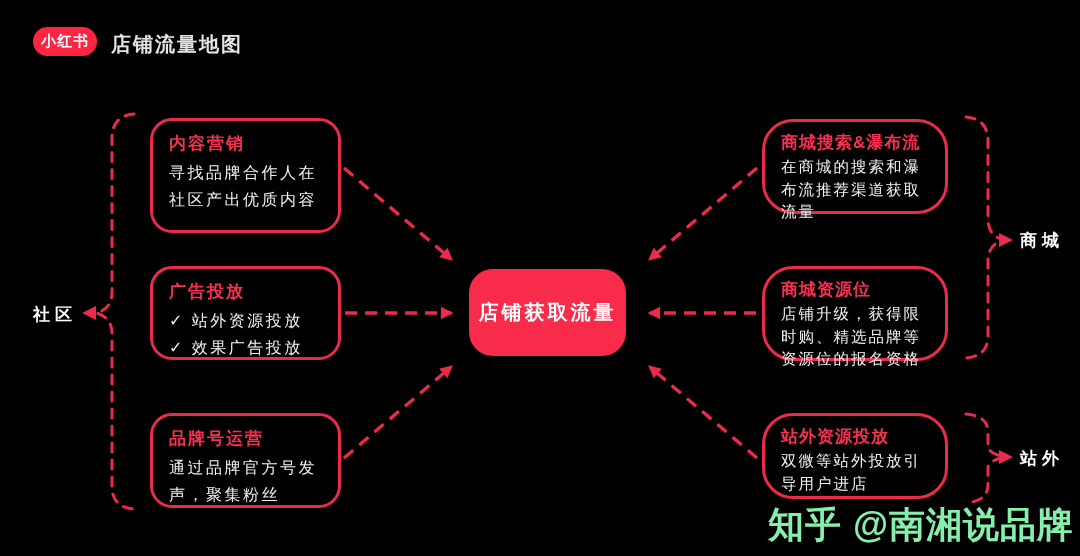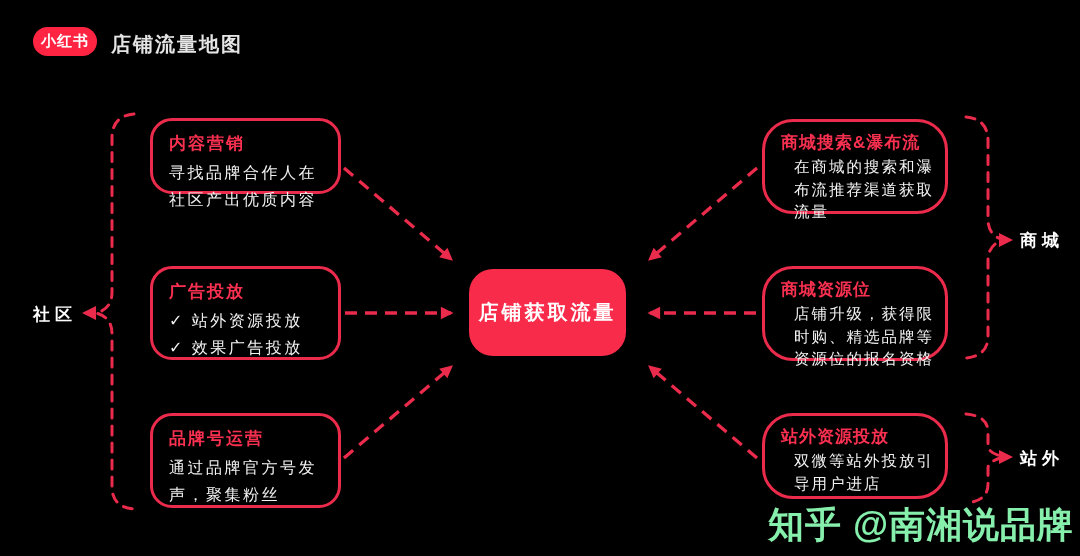--- a/index.html
+++ b/index.html
@@ -31,23 +31,23 @@
   }
 
   .node{
     position:absolute;border:3px solid var(--red-border);border-radius:22px;
     padding:11px 12px 8px 16px;background:var(--bg);
   }
   .node-title{color:var(--red-title);font-weight:bold;font-size:17px;letter-spacing:2px;margin-bottom:4px;white-space:nowrap;}
   .node-line{color:var(--txt);font-size:16px;letter-spacing:2.5px;line-height:27px;white-space:nowrap;}
   .node--tight{padding-top:9px;border-radius:31px;}
   .node--tight .node-title{margin-bottom:2px;letter-spacing:1px;}
-  .node--tight .node-line{line-height:22.5px;font-size:15.5px;letter-spacing:2px;margin-left:13px;}
+  .node--tight .node-line{line-height:22.5px;font-size:15.5px;letter-spacing:2px;}
 
-  #node-content-marketing{left:150px;top:118px;width:191px;height:76px;}
+  #node-content-marketing{left:150px;top:118px;width:191px;height:115px;}
   #node-ad-placement{left:150px;top:266px;width:191px;height:94px;}
   #node-brand-account{left:150px;top:413px;width:191px;height:95px;}
   #node-mall-search{left:762px;top:119px;width:186px;height:95px;}
   #node-mall-resource{left:762px;top:266px;width:186px;height:95px;}
   #node-offsite{left:762px;top:413px;width:186px;height:86px;}
 
   .center-node{
     position:absolute;left:469px;top:269px;width:157px;height:87px;
     background:var(--red-fill);border-radius:24px;
     display:flex;align-items:center;justify-content:center;

